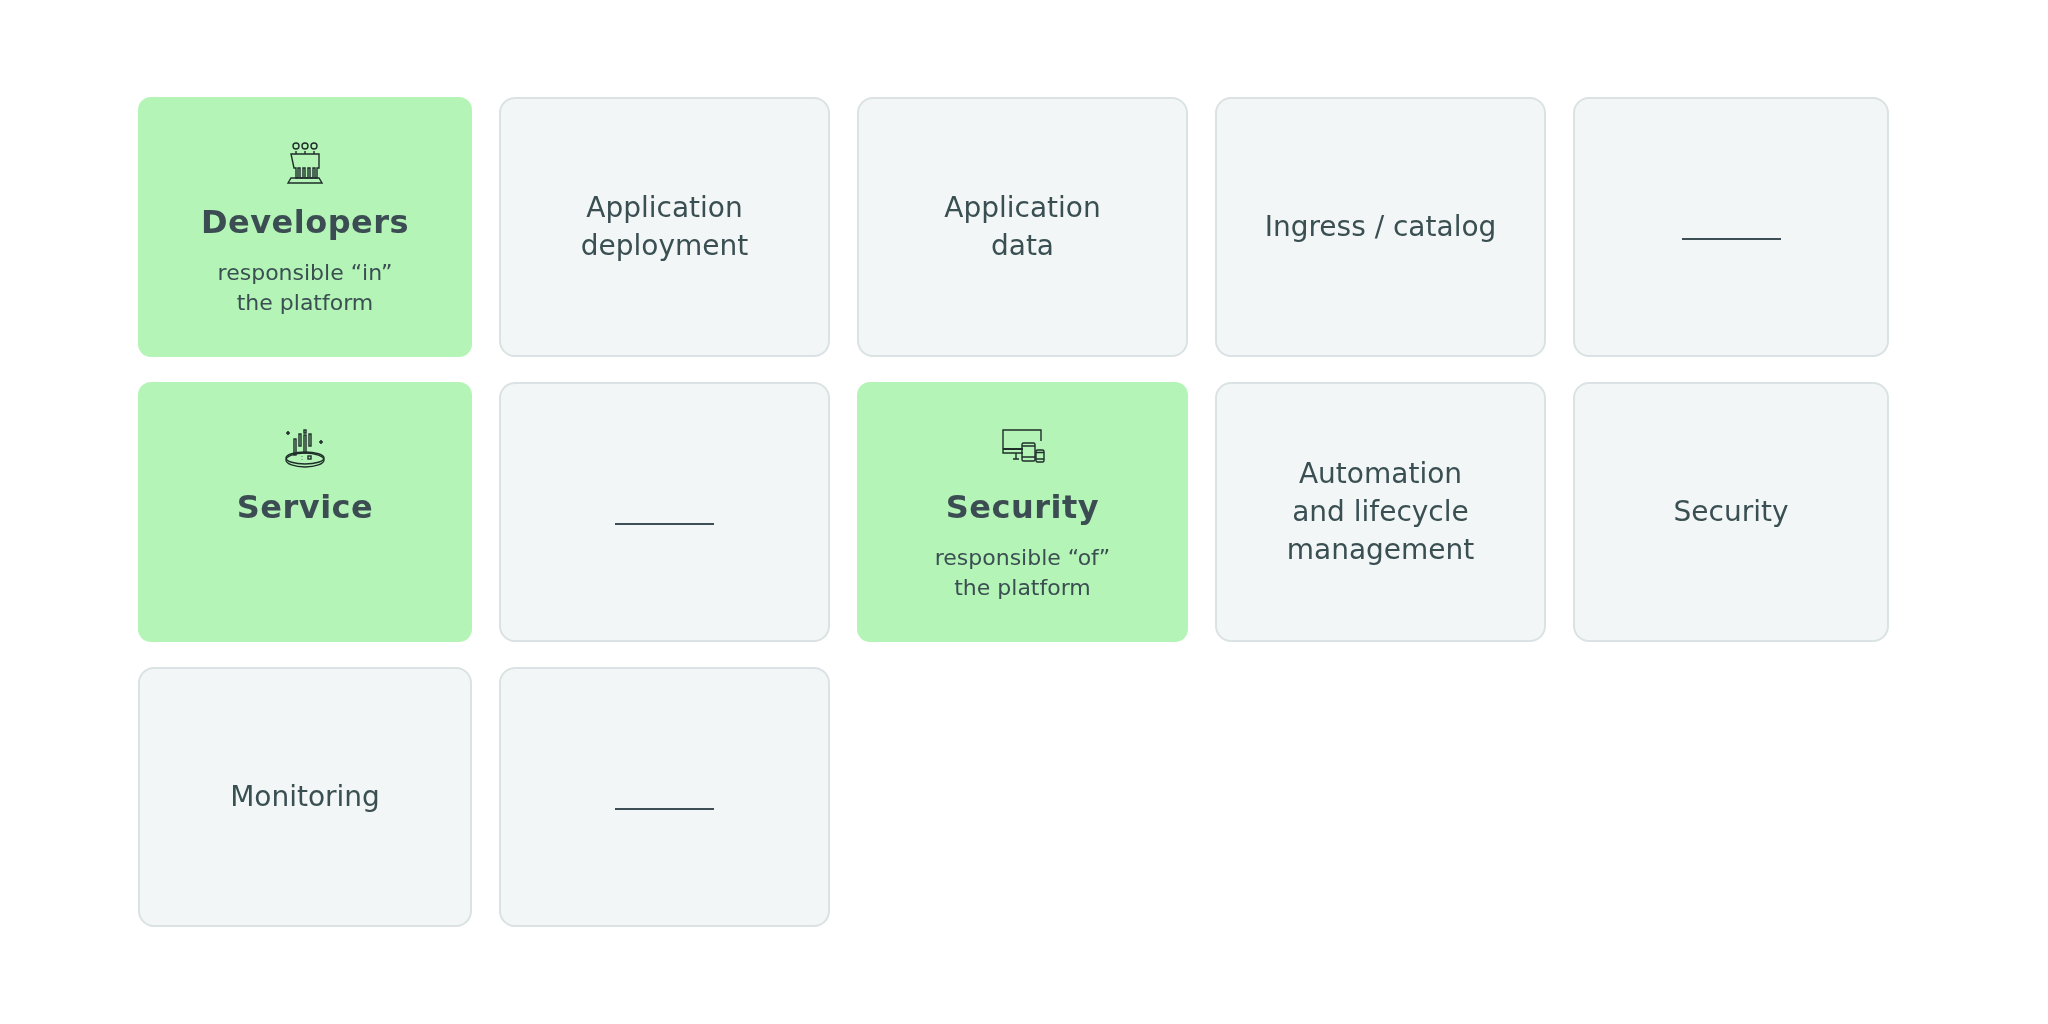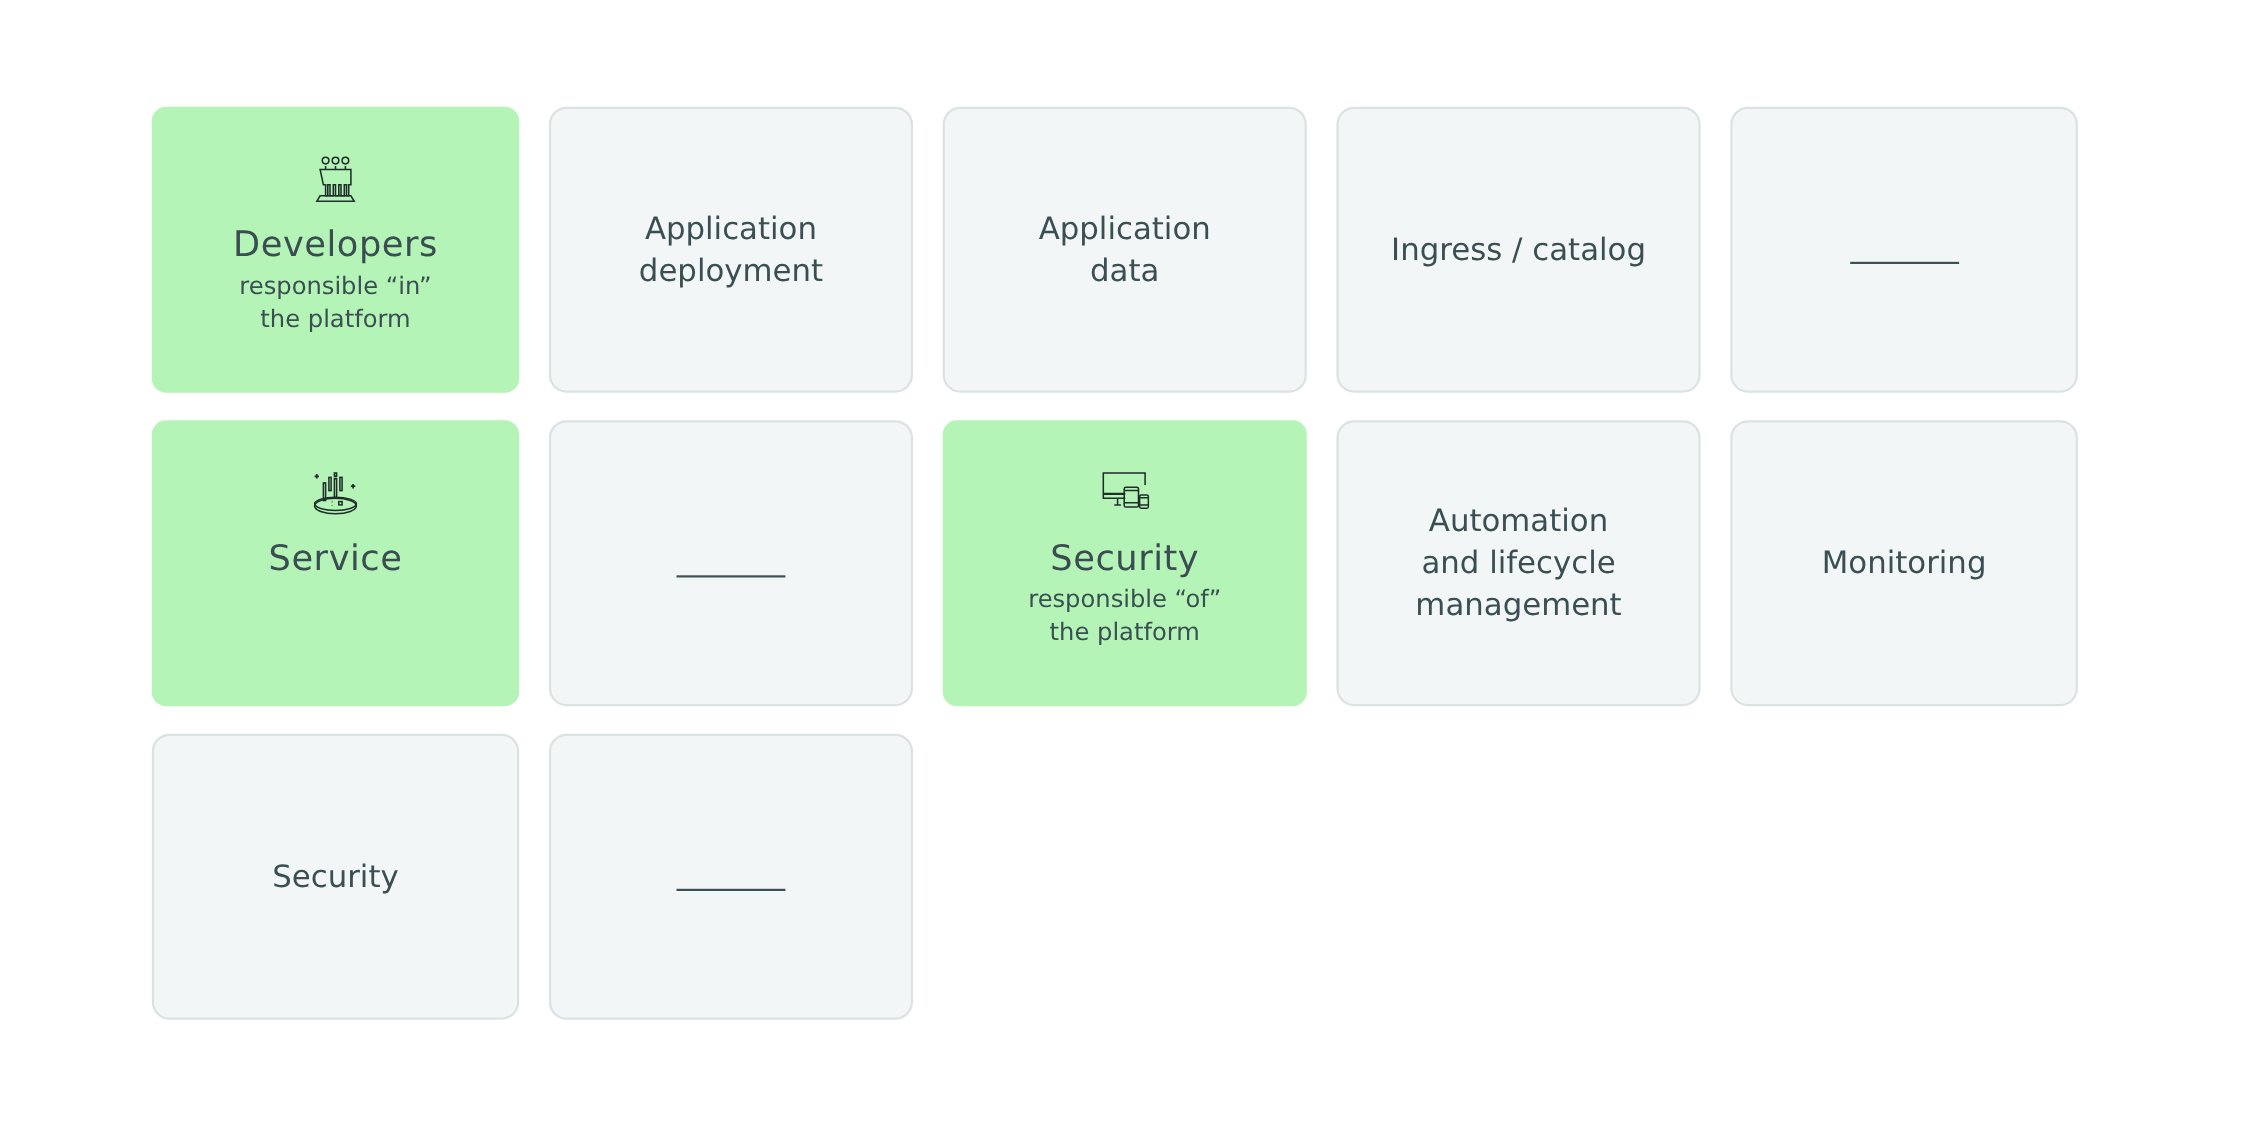--- a/index.html
+++ b/index.html
@@ -38,28 +38,28 @@
       text-align: center;
     }
     .role-icon {
       width: 44px;
       height: 44px;
       display: block;
     }
     .role-title {
       margin-top: 19px;
       font-family: "DejaVu Sans", sans-serif;
-      font-weight: normal;
+      font-weight: bold;
       font-size: 32px;
       letter-spacing: 0.5px;
       color: #3b4d52;
       line-height: 36px;
     }
     .role-subtitle {
-      margin-top: 6px;
+      margin-top: 18px;
       font-family: "DejaVu Sans", sans-serif;
       font-size: 22px;
       line-height: 30px;
       color: #3b4f53;
       white-space: pre-line;
     }
     .cell {
       background: #f2f6f7;
       border: 2px solid #dbe2e3;
       border-radius: 16px;
@@ -152,22 +152,22 @@
     <div class="role-title">Security</div>
     <div class="role-subtitle">responsible “of”
 the platform</div>
   </div>
   <div class="cell">
     <div class="cell-text">Automation
 and lifecycle
 management</div>
   </div>
   <div class="cell">
-    <div class="cell-text">Monitoring</div>
+    <div class="cell-text">Security</div>
   </div>
   <div class="cell">
-    <div class="cell-text">Security</div>
+    <div class="cell-text">Monitoring</div>
   </div>
   <div class="cell cell-empty">
     <div class="placeholder-dash"></div>
   </div>
 
 </div>
 
 </body></html>

